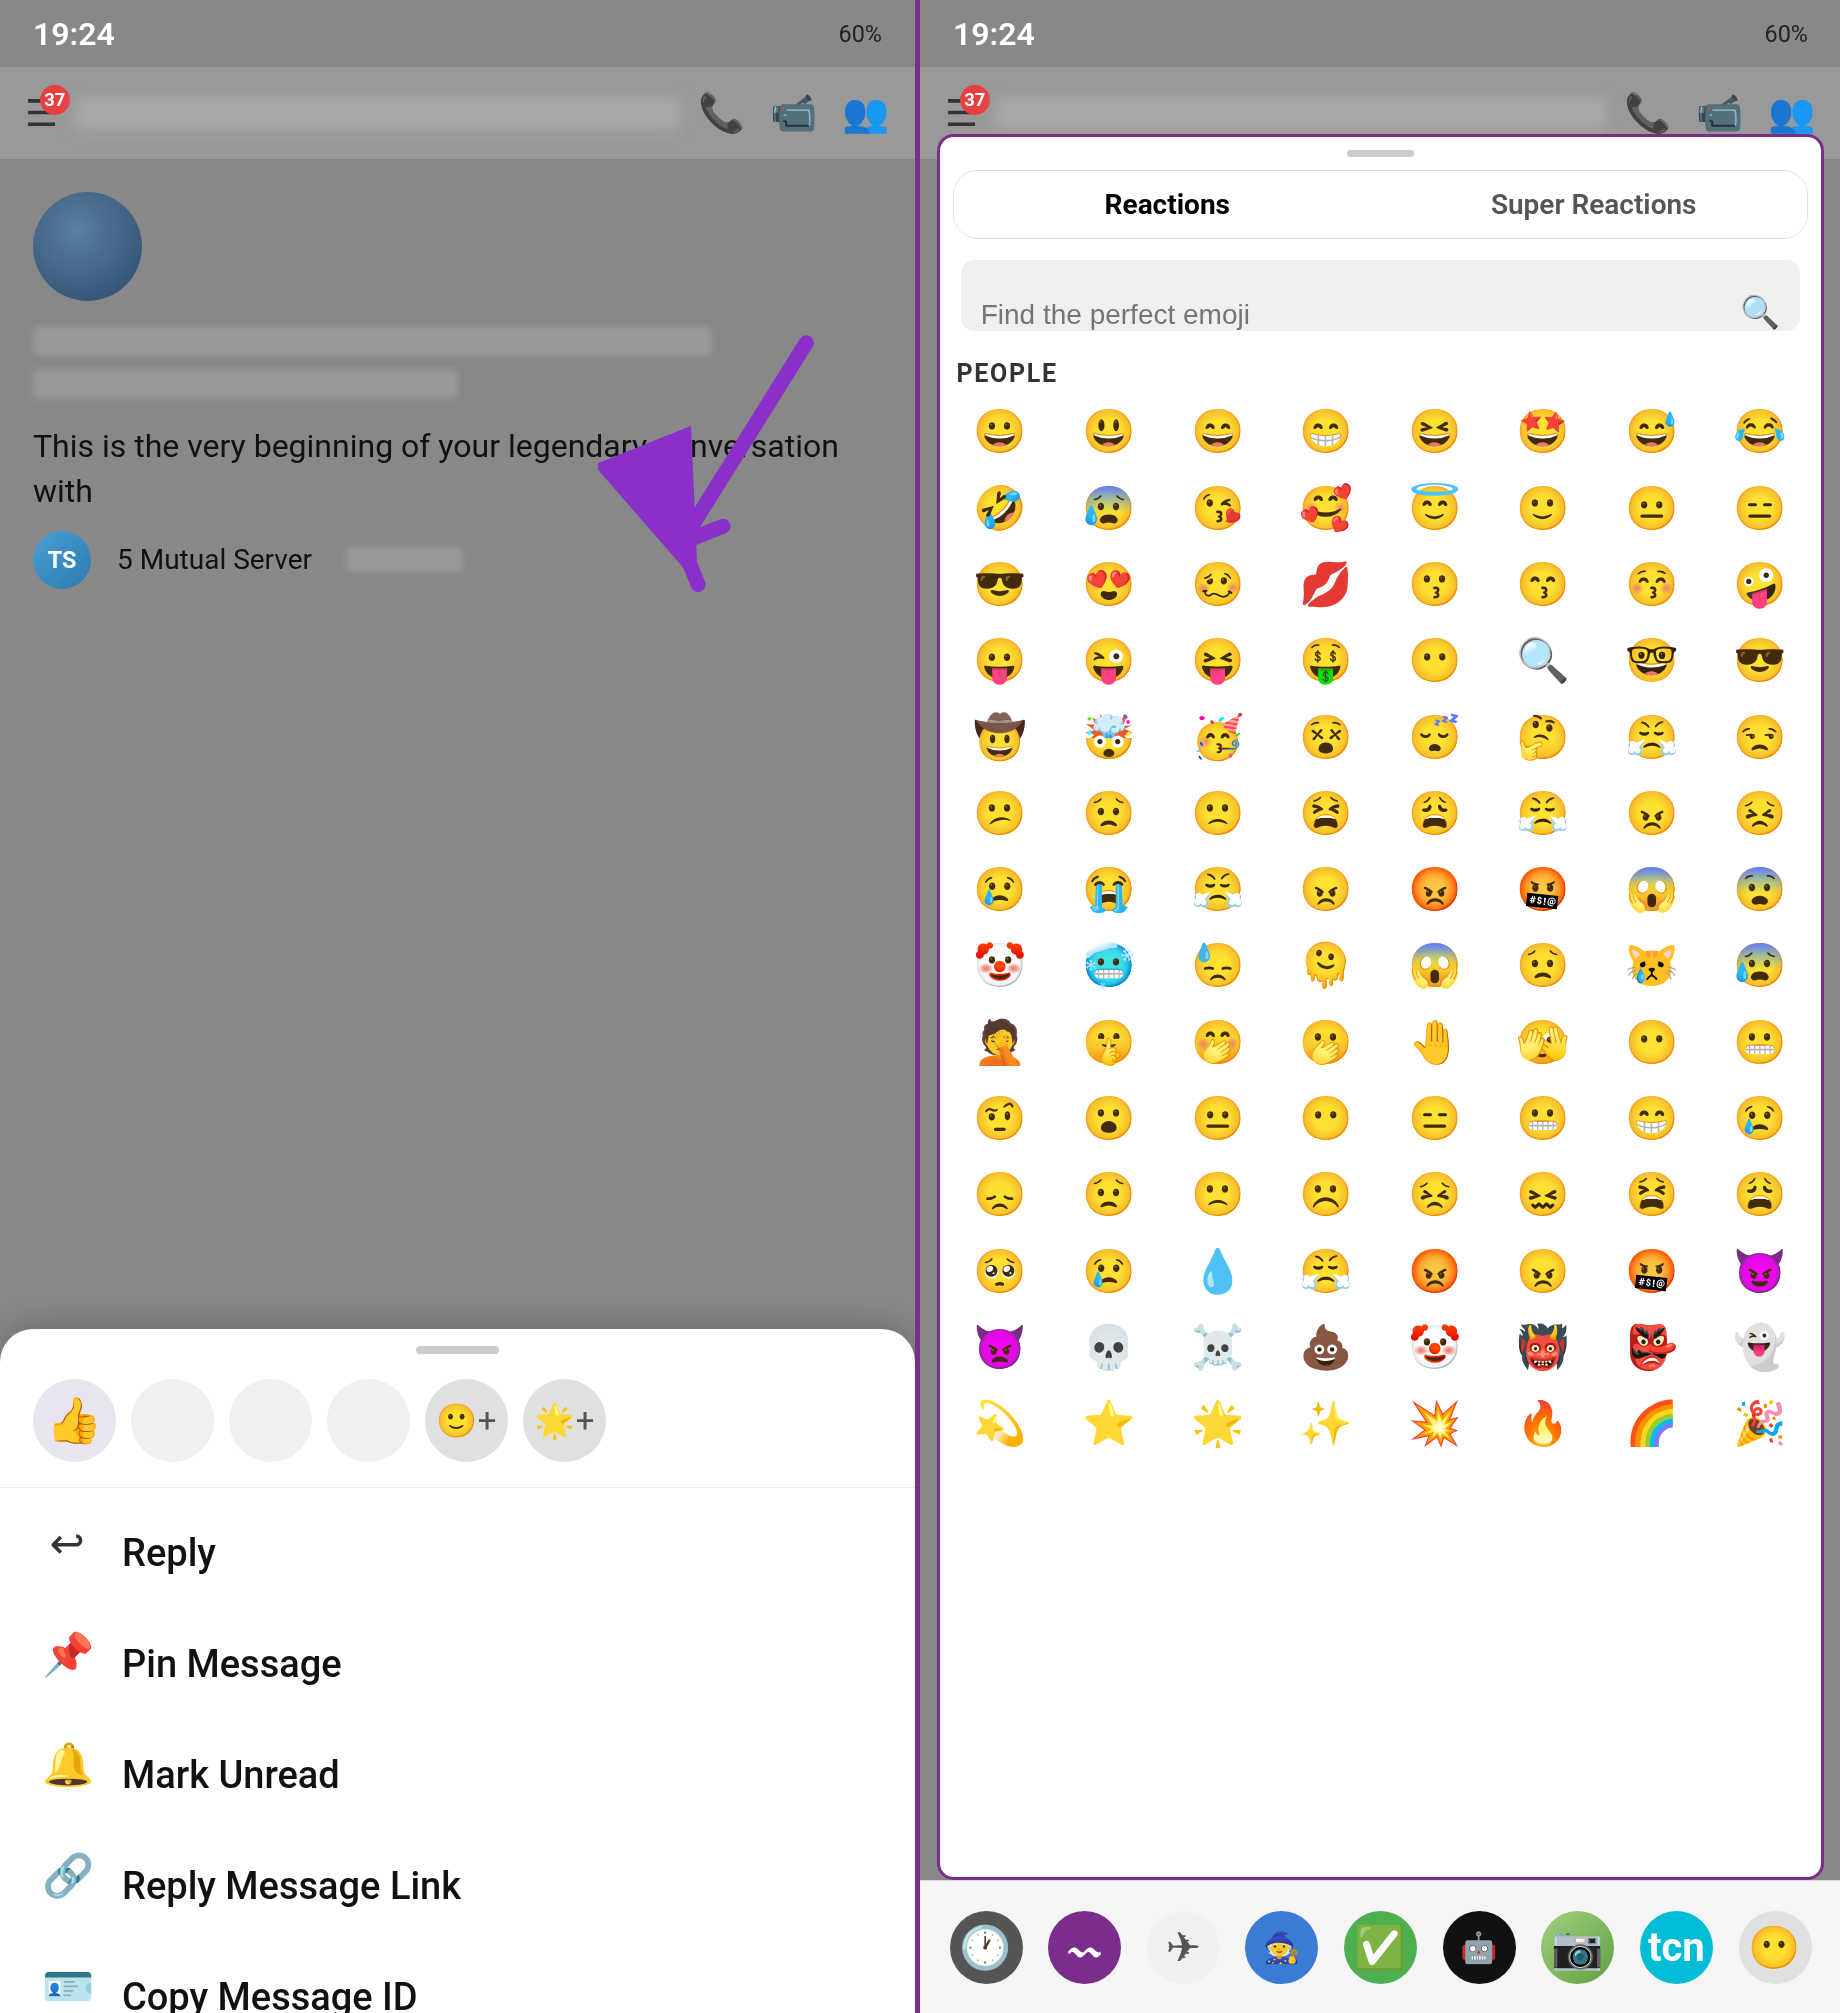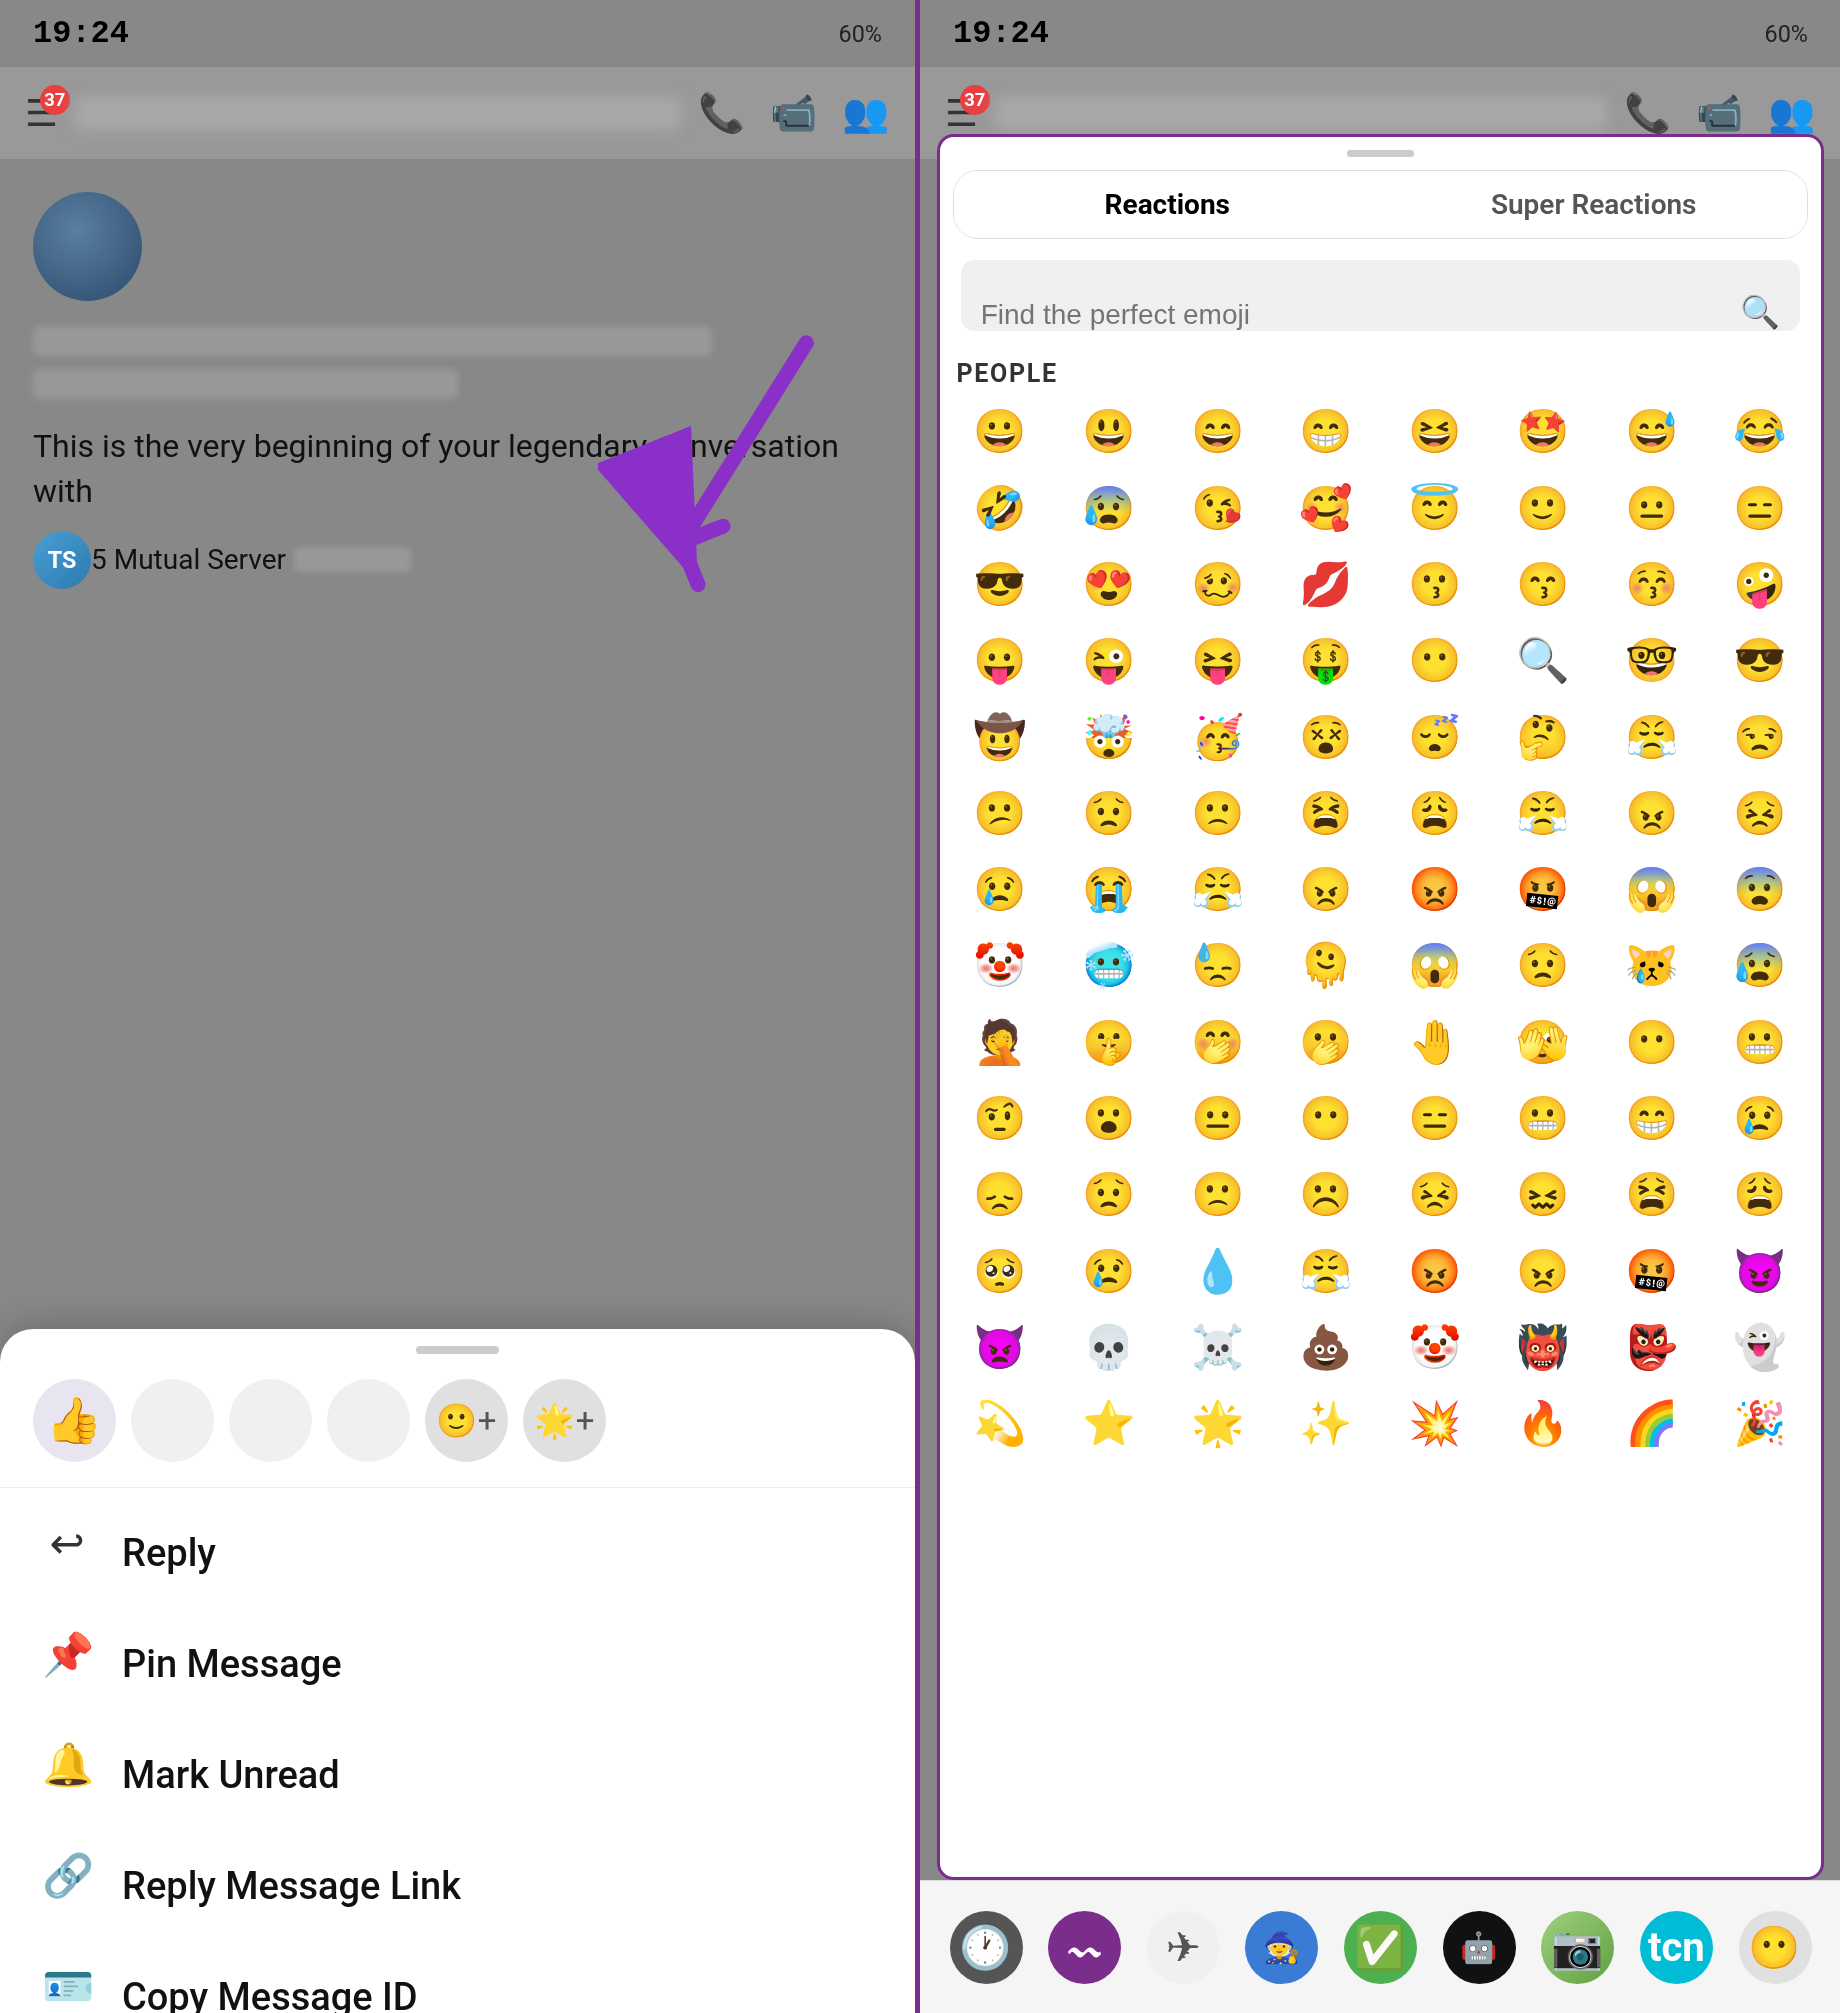--- a/index.html
+++ b/index.html
@@ -27,22 +27,21 @@
       height: 67px;
       background: #888;
       display: flex;
       align-items: center;
       padding: 0 33px;
       justify-content: space-between;
     }
     .status-time {
       font-size: 32px;
       font-weight: 600;
-      color: #000000;
-      font-family: Liberation Mono, monospace;
+      color: #ffffff;
     }
     .status-icons-right {
       display: flex;
       align-items: center;
       gap: 10px;
     }
     .status-icon-text {
       font-size: 23.4px;
       color: #222;
     }
@@ -121,21 +120,21 @@
     .chat-text-blur.short { width: 50%; }
     .chat-description {
       font-size: 32px;
       color: #111;
       margin: 25px 0 16.7px 0;
       line-height: 1.4;
     }
     .mutual-server-row {
       display: flex;
       align-items: center;
-      gap: 0;
+      gap: 26px;
       margin-top: 16.7px;
     }
     .ts-avatar {
       width: 58px;
       height: 58px;
       border-radius: 50%;
       background: linear-gradient(135deg, #4a9fd4, #2c7ab0);
       display: flex;
       align-items: center;
       justify-content: center;

